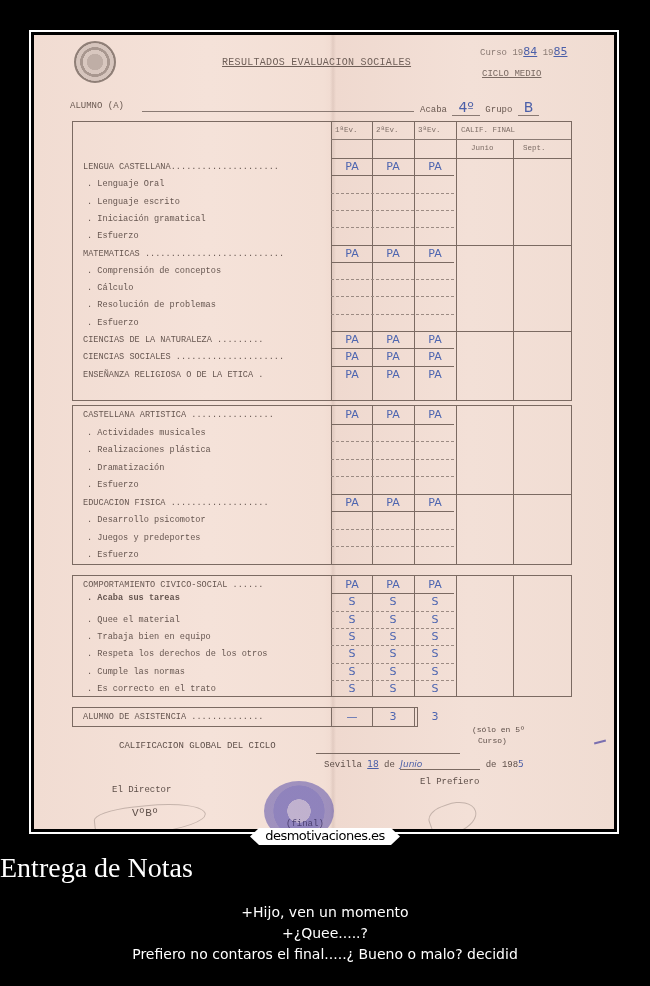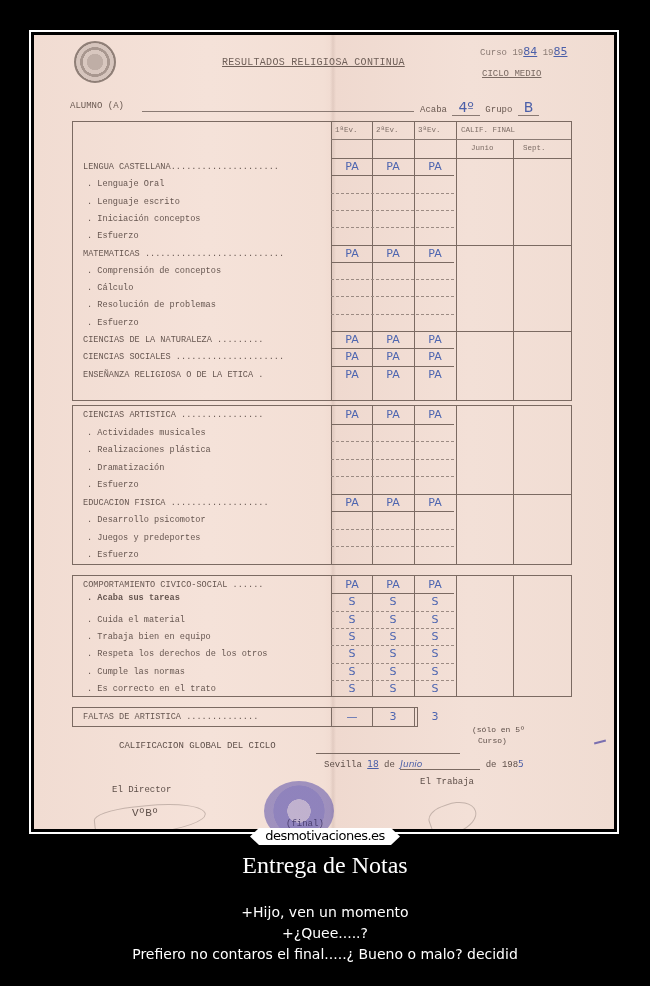--- a/index.html
+++ b/index.html
@@ -48,33 +48,33 @@
   .hand-ink { color: #4b5fa8; font-family: "DejaVu Sans", sans-serif; }
   .stamp { position: absolute; left: 230px; top: 746px; width: 70px; height: 60px; border-radius: 50%;
     background: radial-gradient(circle, rgba(150,140,200,0.55) 0 25%, rgba(110,100,180,0.75) 26% 55%, rgba(90,80,170,0.55) 56% 100%); }
   .sig { position: absolute; border: 1px solid rgba(140,125,118,0.45); border-radius: 40% 60% 55% 45%; }
 
   .brand {
     position: absolute; left: 250px; top: 828px; width: 150px; height: 17px; background: #fff;
     clip-path: polygon(6% 0, 94% 0, 100% 50%, 94% 100%, 6% 100%, 0 50%);
     text-align: center; font-family: "DejaVu Sans", sans-serif; font-size: 13px; line-height: 16px; color: #000; letter-spacing: -0.5px;
   }
-  .title { position: absolute; left: 0; right: 0; top: 852px; text-align: center; color: #fff;
-    font-family: "Liberation Serif", "DejaVu Serif", serif; font-size: 24px; }
+  .title { position: absolute; left: 0; right: 0; top: 852px; color: #fff;
+    font-family: "Liberation Serif", "DejaVu Serif", serif; font-size: 28px; }
   .cap { position: absolute; left: 0; right: 0; text-align: center; color: #fff;
     font-family: "DejaVu Sans", sans-serif; font-size: 14px; }
 </style>
 </head>
 <body>
 
 <div class="frame">
   <div class="paper">
     <div class="fold"></div>
     <div class="seal"></div>
-    <div class="hdr-title">RESULTADOS RELIGIOSA CONTINUA</div>
+    <div class="hdr-title">RESULTADOS EVALUACION SOCIALES</div>
     <div class="curso">
       <span>Curso</span>
       <span>19</span><span class="hand">84</span>
       <span>19</span><span class="hand">85</span>
     </div>
     <div class="ciclo">CICLO MEDIO</div>
 
     <div class="alumno">ALUMNO (A)</div>
     <div class="alumno-line"></div>
     <div class="nivel">
@@ -107,21 +107,21 @@
           <div class="lbl sub" style="top: 57.3px;">. Lenguaje Oral</div>
           <div class="cell" style="left: 259px; top: 55.3px;"></div>
           <div class="cell" style="left: 300px; top: 55.3px;"></div>
           <div class="cell" style="left: 342px; top: 55.3px;"></div>
           <div class="hline dot" style="left: 258px; right: 117px; top: 70.6px;"></div>
           <div class="lbl sub" style="top: 74.6px;">. Lenguaje escrito</div>
           <div class="cell" style="left: 259px; top: 72.6px;"></div>
           <div class="cell" style="left: 300px; top: 72.6px;"></div>
           <div class="cell" style="left: 342px; top: 72.6px;"></div>
           <div class="hline dot" style="left: 258px; right: 117px; top: 87.9px;"></div>
-          <div class="lbl sub" style="top: 91.9px;">. Iniciación conceptos</div>
+          <div class="lbl sub" style="top: 91.9px;">. Iniciación gramatical</div>
           <div class="cell" style="left: 259px; top: 89.9px;"></div>
           <div class="cell" style="left: 300px; top: 89.9px;"></div>
           <div class="cell" style="left: 342px; top: 89.9px;"></div>
           <div class="hline dot" style="left: 258px; right: 117px; top: 105.2px;"></div>
           <div class="lbl sub" style="top: 109.2px;">. Esfuerzo</div>
           <div class="cell" style="left: 259px; top: 107.2px;"></div>
           <div class="cell" style="left: 300px; top: 107.2px;"></div>
           <div class="cell" style="left: 342px; top: 107.2px;"></div>
           <div class="hline solid" style="left: 258px; right: 0px; top: 122.5px;"></div>
           <div class="lbl" style="top: 126.5px;">MATEMATICAS ...........................</div>
@@ -166,21 +166,21 @@
         </div>
     </div>
 
     <div class="grid" id="t2" style="left:38px; top:370px; width:500px; height:160px;">
       <div class="vline" style="left:258px"></div>
       <div class="vline" style="left:299px"></div>
       <div class="vline" style="left:341px"></div>
       <div class="vline" style="left:383px"></div>
       <div class="vline" style="left:440px"></div>
       <div id="t2rows">
-          <div class="lbl" style="top: 4px;">CIENCIAS ARTISTICA ................</div>
+          <div class="lbl" style="top: 4px;">CASTELLANA ARTISTICA ................</div>
           <div class="cell" style="left: 259px; top: 2px;">PA</div>
           <div class="cell" style="left: 300px; top: 2px;">PA</div>
           <div class="cell" style="left: 342px; top: 2px;">PA</div>
           <div class="hline solid" style="left: 258px; right: 117px; top: 17.5px;"></div>
           <div class="lbl sub" style="top: 21.5px;">. Actividades musicales</div>
           <div class="cell" style="left: 259px; top: 19.5px;"></div>
           <div class="cell" style="left: 300px; top: 19.5px;"></div>
           <div class="cell" style="left: 342px; top: 19.5px;"></div>
           <div class="hline dot" style="left: 258px; right: 117px; top: 35px;"></div>
           <div class="lbl sub" style="top: 39px;">. Realizaciones plástica</div>
@@ -230,21 +230,21 @@
           <div class="lbl" style="top: 4px;">COMPORTAMIENTO CIVICO-SOCIAL ......</div>
           <div class="cell" style="left: 259px; top: 2px;">PA</div>
           <div class="cell" style="left: 300px; top: 2px;">PA</div>
           <div class="cell" style="left: 342px; top: 2px;">PA</div>
           <div class="hline solid" style="left: 258px; right: 117px; top: 17.3px;"></div>
           <div class="lbl sub" style="top: 17px; font-weight: bold;">. Acaba sus tareas</div>
           <div class="cell" style="left: 259px; top: 19.3px;">S</div>
           <div class="cell" style="left: 300px; top: 19.3px;">S</div>
           <div class="cell" style="left: 342px; top: 19.3px;">S</div>
           <div class="hline dot" style="left: 258px; right: 117px; top: 34.6px;"></div>
-          <div class="lbl sub" style="top: 38.6px;">. Cuida el material</div>
+          <div class="lbl sub" style="top: 38.6px;">. Quee el material</div>
           <div class="cell" style="left: 259px; top: 36.6px;">S</div>
           <div class="cell" style="left: 300px; top: 36.6px;">S</div>
           <div class="cell" style="left: 342px; top: 36.6px;">S</div>
           <div class="hline dot" style="left: 258px; right: 117px; top: 51.9px;"></div>
           <div class="lbl sub" style="top: 55.9px;">. Trabaja bien en equipo</div>
           <div class="cell" style="left: 259px; top: 53.9px;">S</div>
           <div class="cell" style="left: 300px; top: 53.9px;">S</div>
           <div class="cell" style="left: 342px; top: 53.9px;">S</div>
           <div class="hline dot" style="left: 258px; right: 117px; top: 69.2px;"></div>
           <div class="lbl sub" style="top: 73.2px;">. Respeta los derechos de los otros</div>
@@ -258,21 +258,21 @@
           <div class="cell" style="left: 342px; top: 88.5px;">S</div>
           <div class="hline dot" style="left: 258px; right: 117px; top: 103.8px;"></div>
           <div class="lbl sub" style="top: 107.8px;">. Es correcto en el trato</div>
           <div class="cell" style="left: 259px; top: 105.8px;">S</div>
           <div class="cell" style="left: 300px; top: 105.8px;">S</div>
           <div class="cell" style="left: 342px; top: 105.8px;">S</div>
         </div>
     </div>
 
     <div class="grid" style="left:38px; top:672px; width:346px; height:20px;">
-      <div class="lbl" style="top:4px">FALTAS DE ARTISTICA ..............</div>
+      <div class="lbl" style="top:4px">ALUMNO DE ASISTENCIA ..............</div>
       <div class="vline" style="left:258px"></div>
       <div class="vline" style="left:299px"></div>
       <div class="vline" style="left:341px"></div>
       <div class="cell" style="left:259px; top:2px">—</div>
       <div class="cell" style="left:300px; top:2px">3</div>
       <div class="cell" style="left:342px; top:2px">3</div>
     </div>
 
     <div class="footer-txt" style="left:438px; top:690px; font-size:8px">(sólo en 5º</div>
     <div class="footer-txt" style="left:444px; top:701px; font-size:8px">Curso)</div>
@@ -282,21 +282,21 @@
     <div class="footer-txt" style="left:290px; top:724px">
       <span>Sevilla</span>
       <span class="hand-ink" style="text-decoration:underline">18</span>
       <span>de</span>
       <span class="hand-ink" style="display:inline-block; width:80px; border-bottom:1px solid #7b6a62; font-style:italic">Junio</span>
       <span>de 198</span><span class="hand-ink">5</span>
     </div>
 
     <div class="footer-txt" style="left:98px; top:772px; font-size:11px">VºBº</div>
     <div class="footer-txt" style="left:78px; top:750px">El Director</div>
-    <div class="footer-txt" style="left:386px; top:742px">El Trabaja</div>
+    <div class="footer-txt" style="left:386px; top:742px">El Prefiero</div>
 
     <div class="stamp"></div>
     <div class="footer-txt" style="left:252px; top:784px; color:#4a3f70">(final)</div>
 
     <div class="sig" style="left:60px; top:770px; width:110px; height:26px; transform:rotate(-6deg)"></div>
     <div class="sig" style="left:395px; top:768px; width:46px; height:28px; transform:rotate(-20deg)"></div>
     <div style="position:absolute; left:560px; top:706px; width:12px; height:2px; background:#7a6fb0; transform:rotate(-15deg)"></div>
   </div>
 </div>
 

